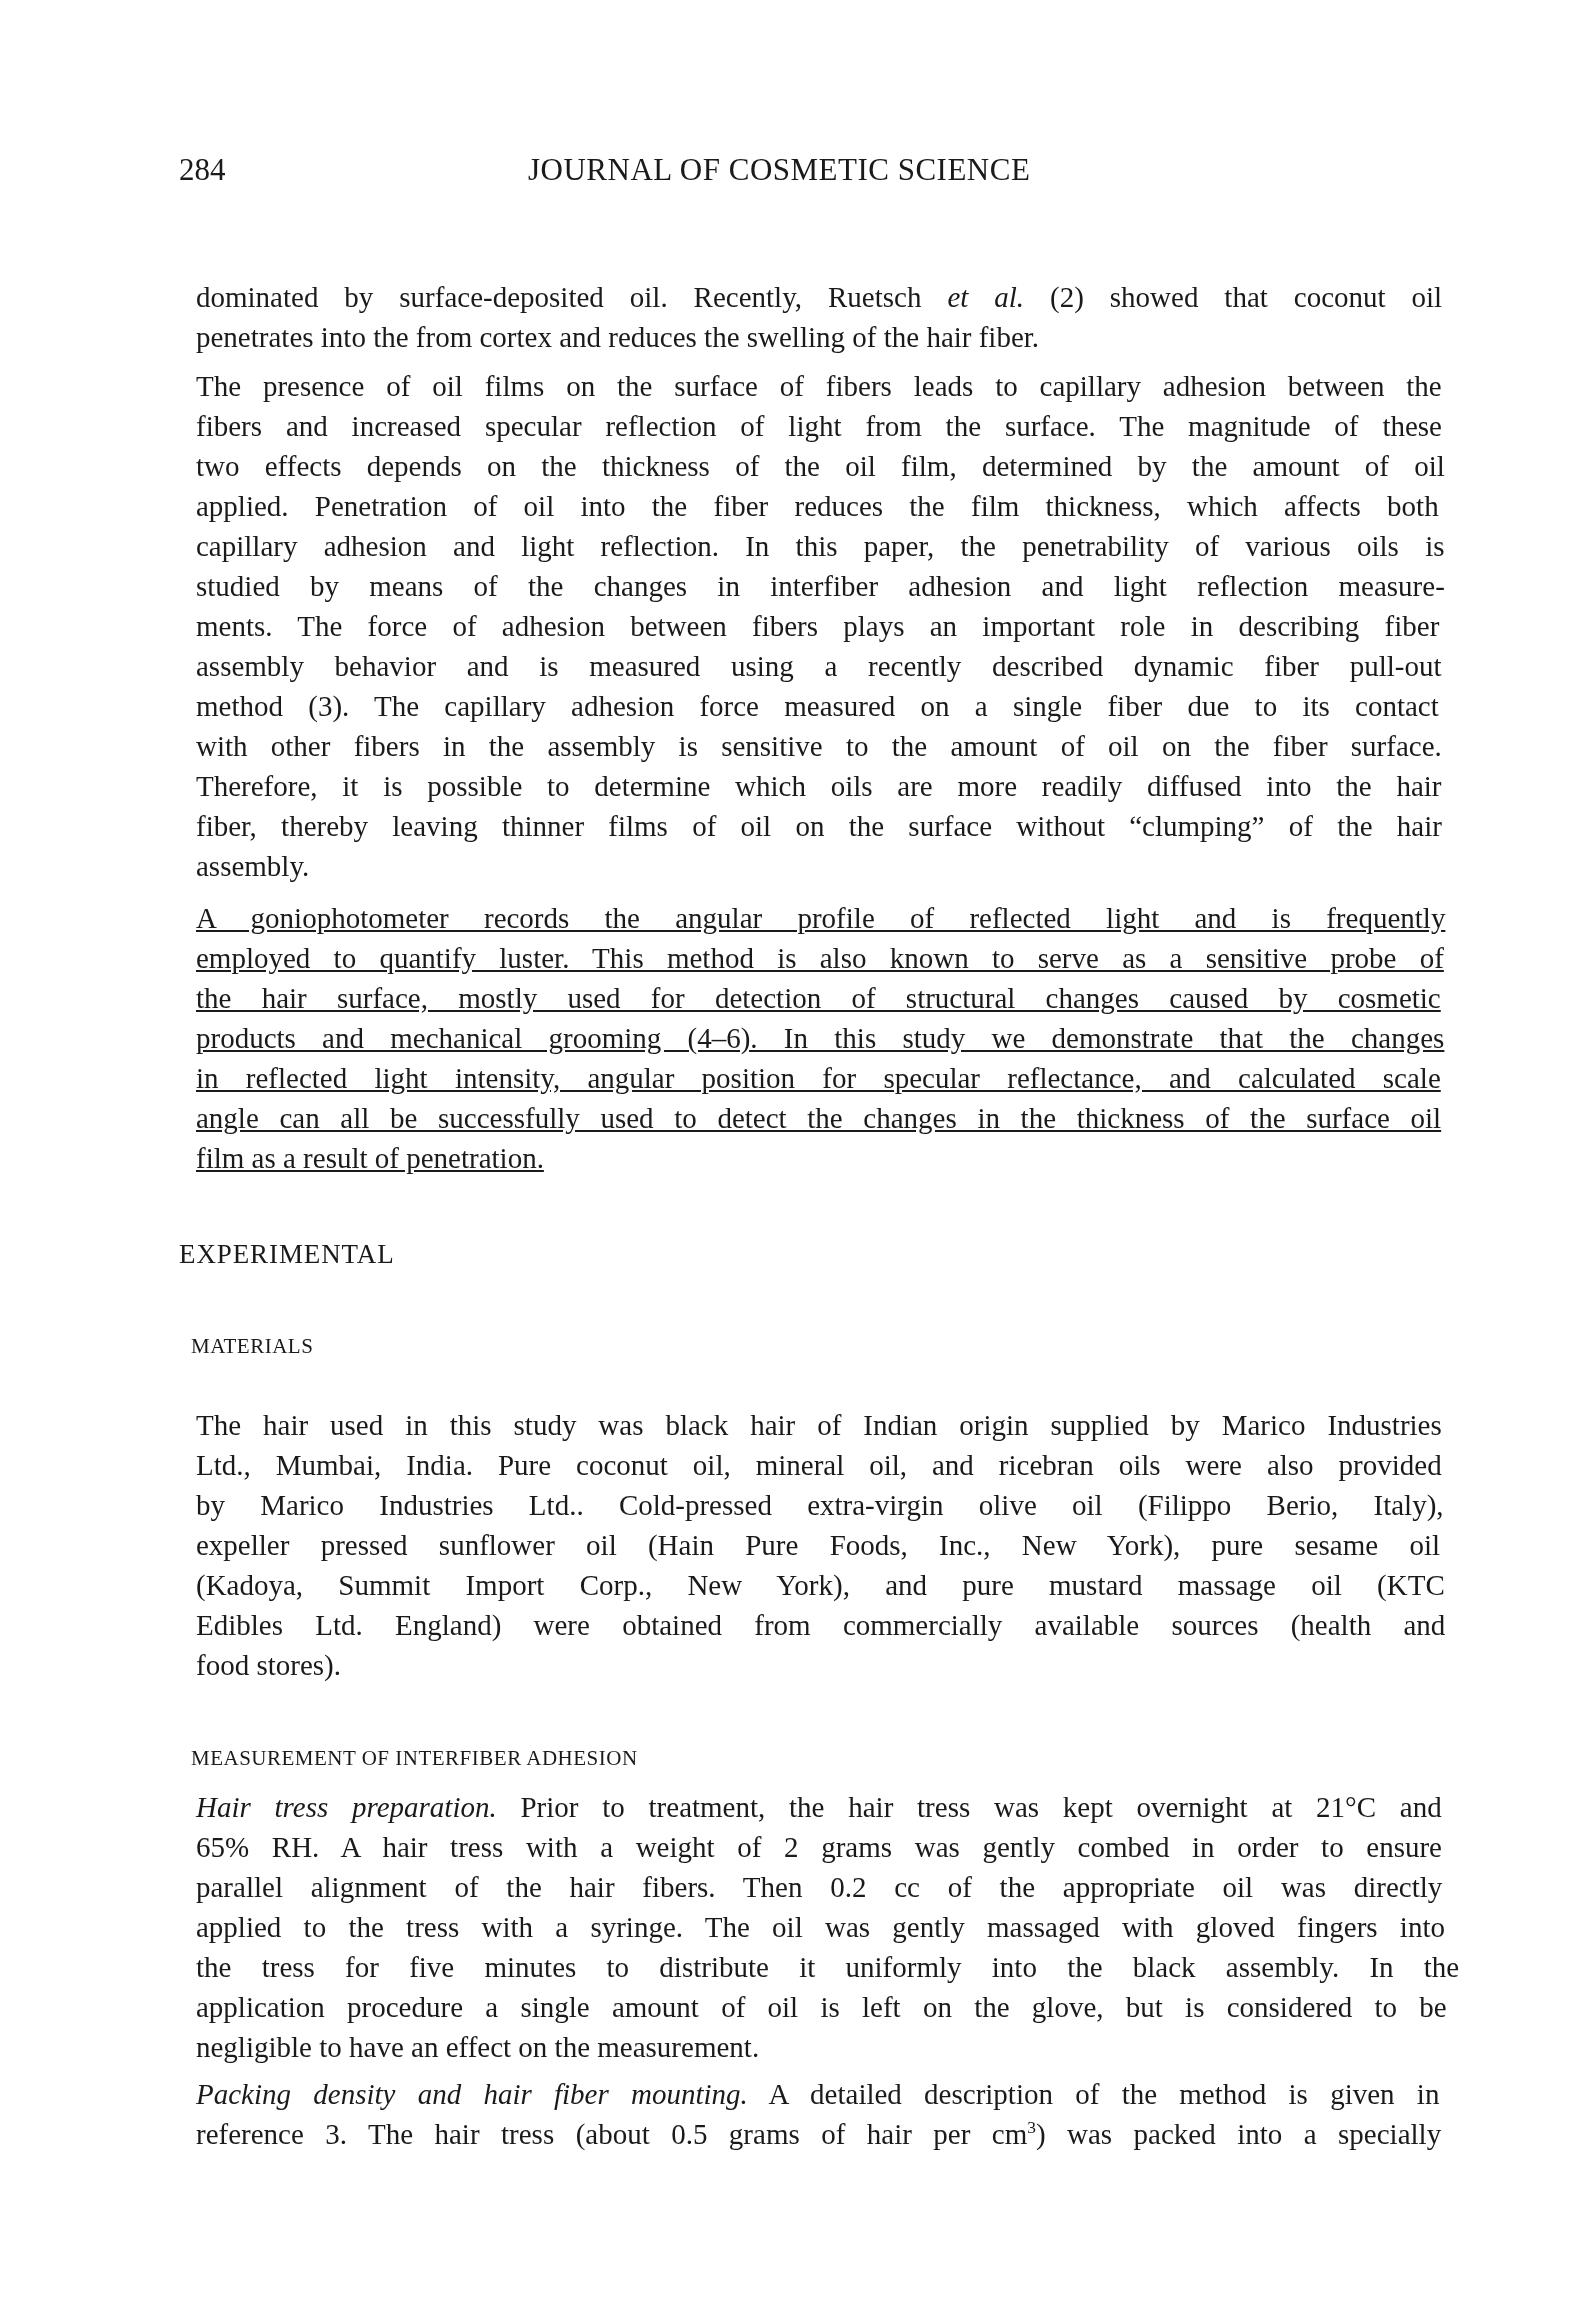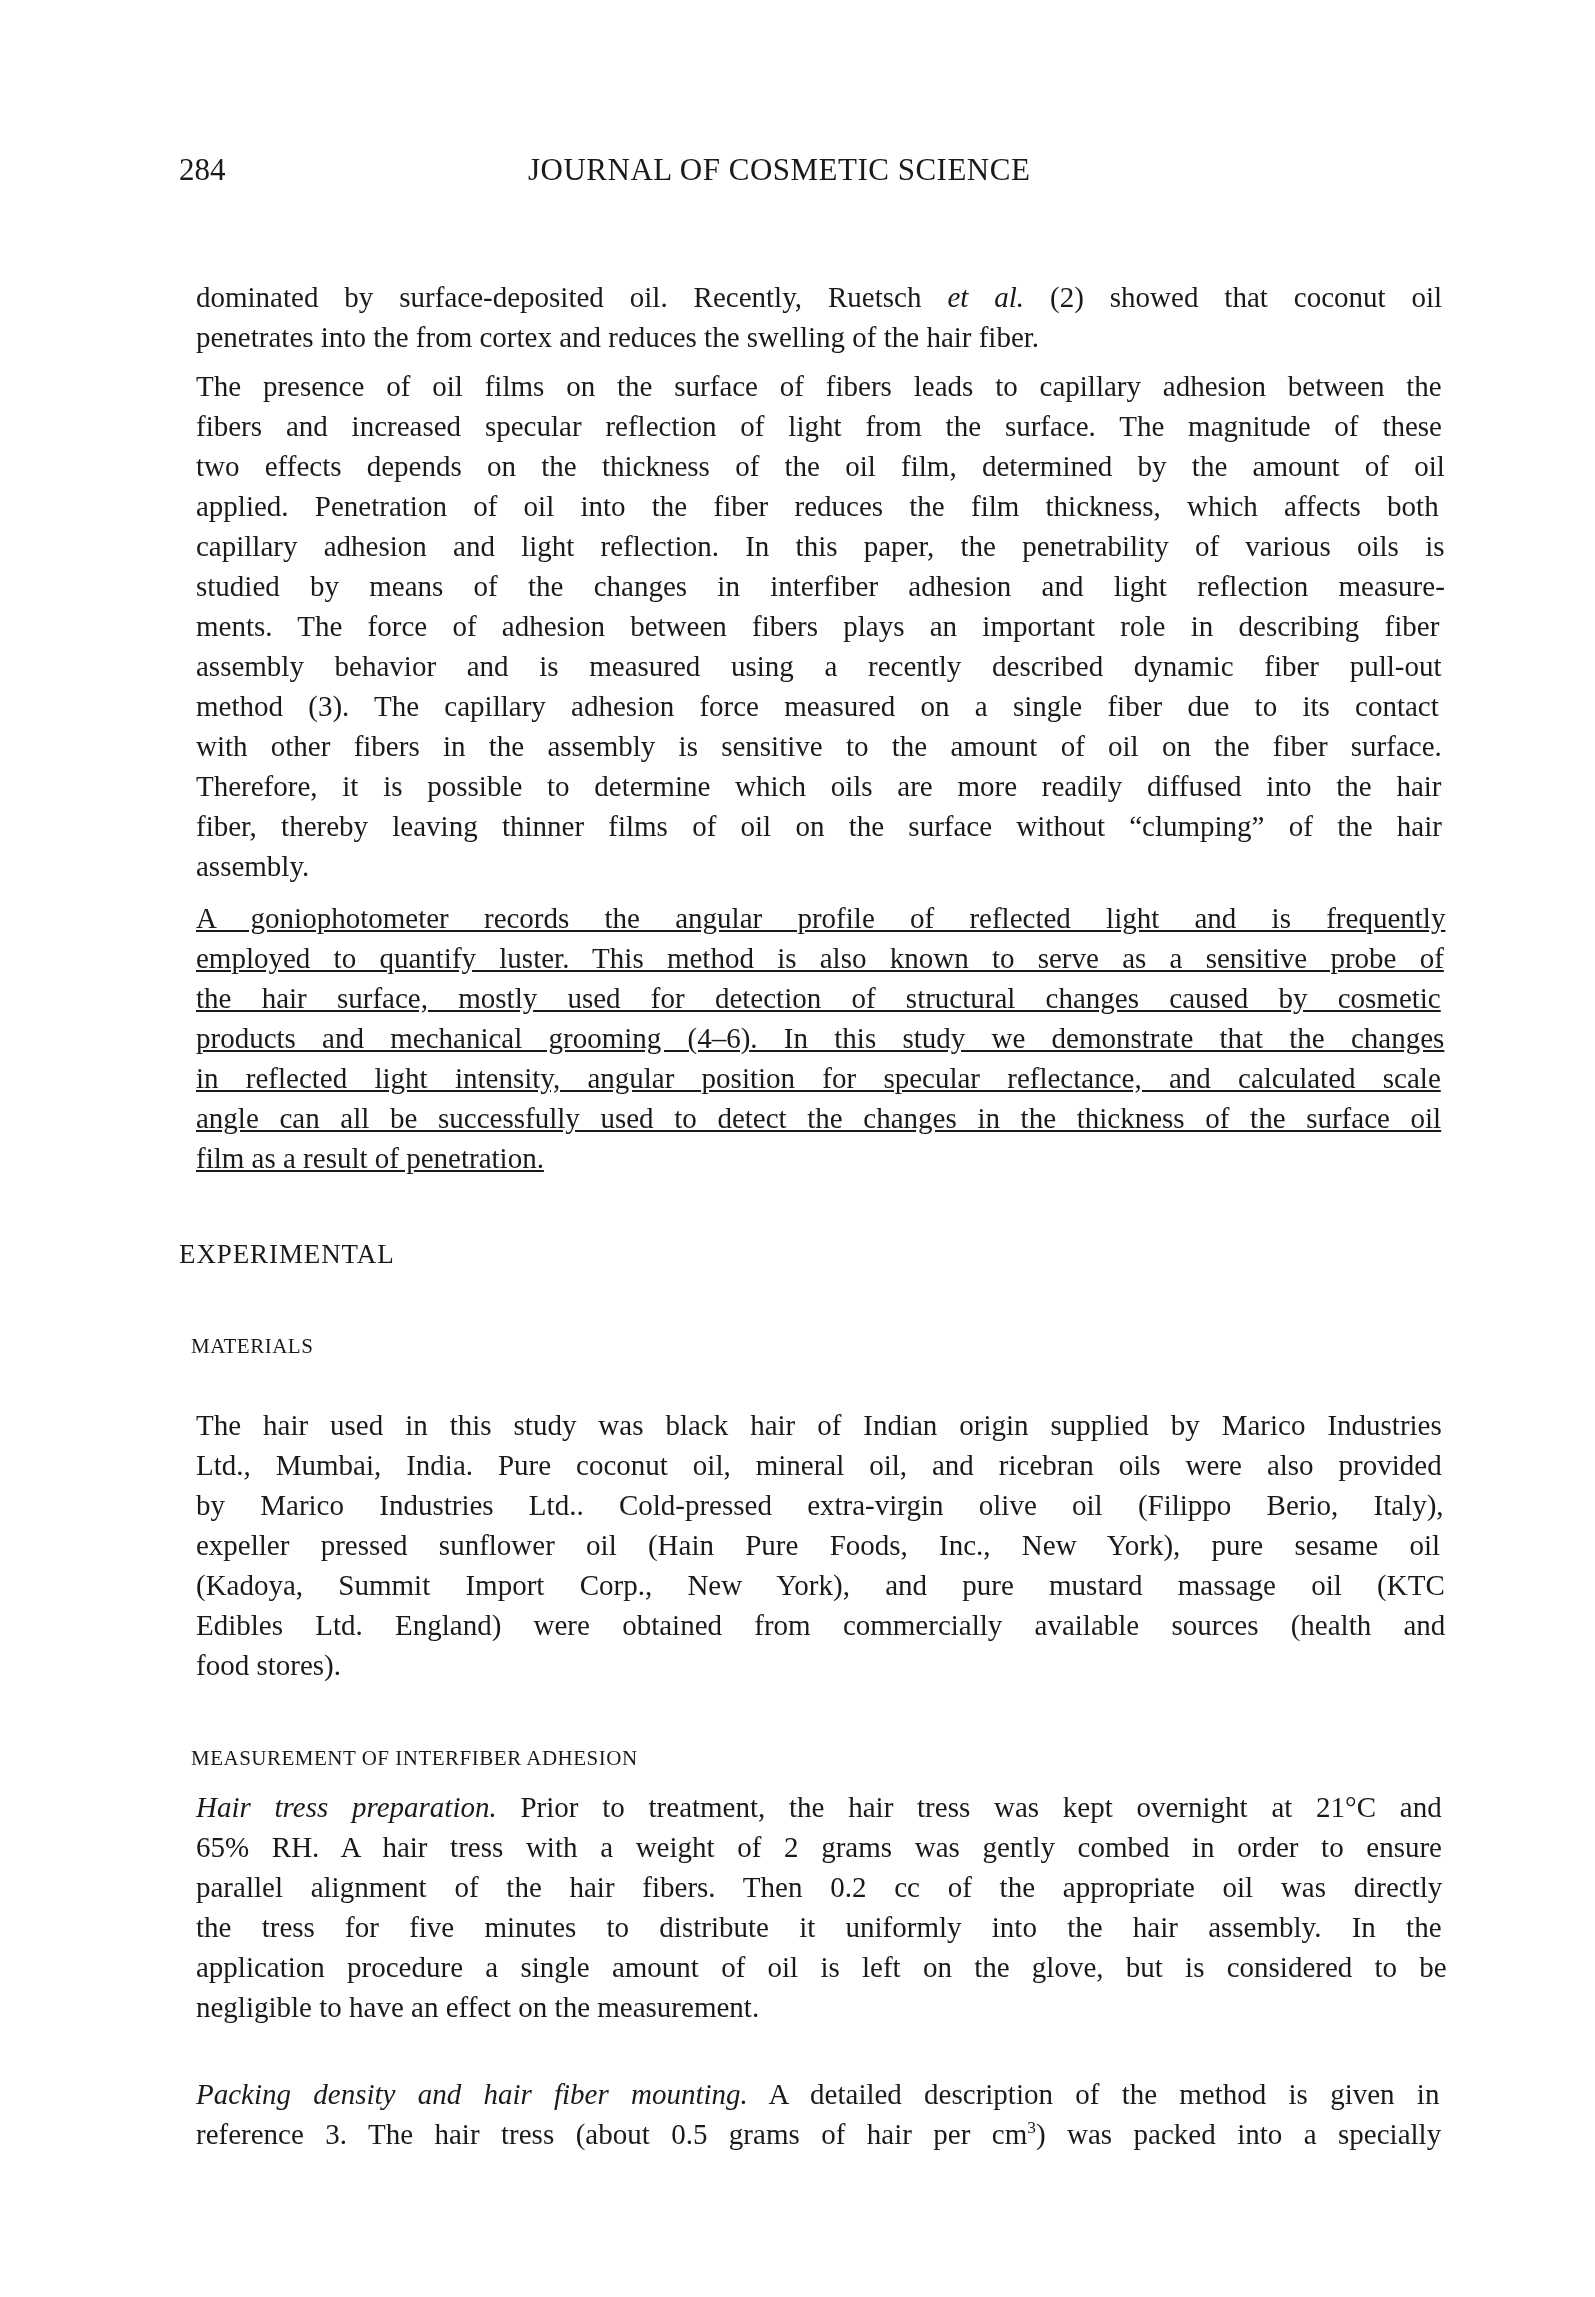--- a/index.html
+++ b/index.html
@@ -135,21 +135,22 @@
     <span class="line" style="display: block; word-spacing: 25px; text-align-last: left;">Edibles Ltd. England) were obtained from commercially available sources (health and</span>
     <span class="line last">food stores).</span>
   </div>
 
   <h3 class="subsection-heading" style="top:1734px;">MEASUREMENT OF INTERFIBER ADHESION</h3>
 
   <div class="body-text" style="top:1770px;">
     <span class="line" style="display: block; word-spacing: 16.5px; text-align-last: left;"><em>Hair tress preparation.</em><span> Prior to treatment, the hair tress was kept overnight at 21°C and</span></span>
     <span class="line" style="display: block; word-spacing: 15.4px; text-align-last: left;">65% RH. A hair tress with a weight of 2 grams was gently combed in order to ensure</span>
     <span class="line" style="display: block; word-spacing: 20.5px; text-align-last: left;">parallel alignment of the hair fibers. Then 0.2 cc of the appropriate oil was directly</span>
-    <span class="line" style="display: block; word-spacing: 23px; text-align-last: left;">the tress for five minutes to distribute it uniformly into the hair assembly. In the</span>
+    <span class="line" style="display: block; word-spacing: 15px; text-align-last: left;">applied to the tress with a syringe. The oil was gently massaged with gloved fingers into</span>
+    <span class="line" style="display: block; word-spacing: 23px; text-align-last: left;">the tress for five minutes to distribute it uniformly into the black assembly. In the</span>
     <span class="line" style="display: block; word-spacing: 15px; text-align-last: left;">application procedure a single amount of oil is left on the glove, but is considered to be</span>
     <span class="line last">negligible to have an effect on the measurement.</span>
   </div>
 
   <div class="body-text" style="top:2057px;">
     <span class="line" style="display: block; word-spacing: 15px; text-align-last: left;"><em>Packing density and hair fiber mounting.</em><span> A detailed description of the method is given in</span></span>
     <span class="line" style="display: block; word-spacing: 14.2px; text-align-last: left;"><span>reference 3. The hair tress (about 0.5 grams of hair per cm</span><sup>3</sup><span>) was packed into a specially</span></span>
   </div>
 
 </div>

